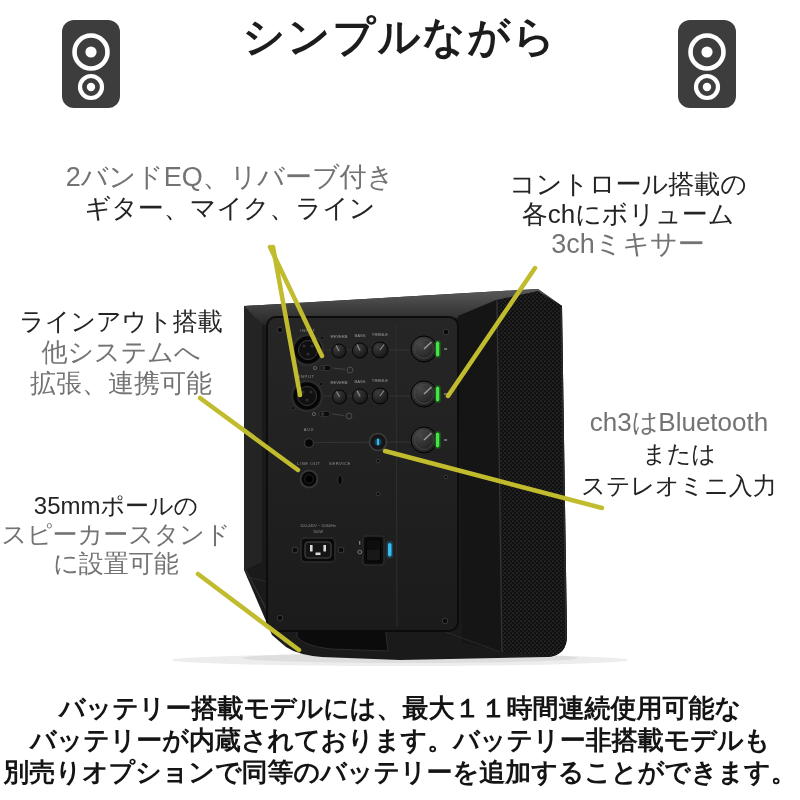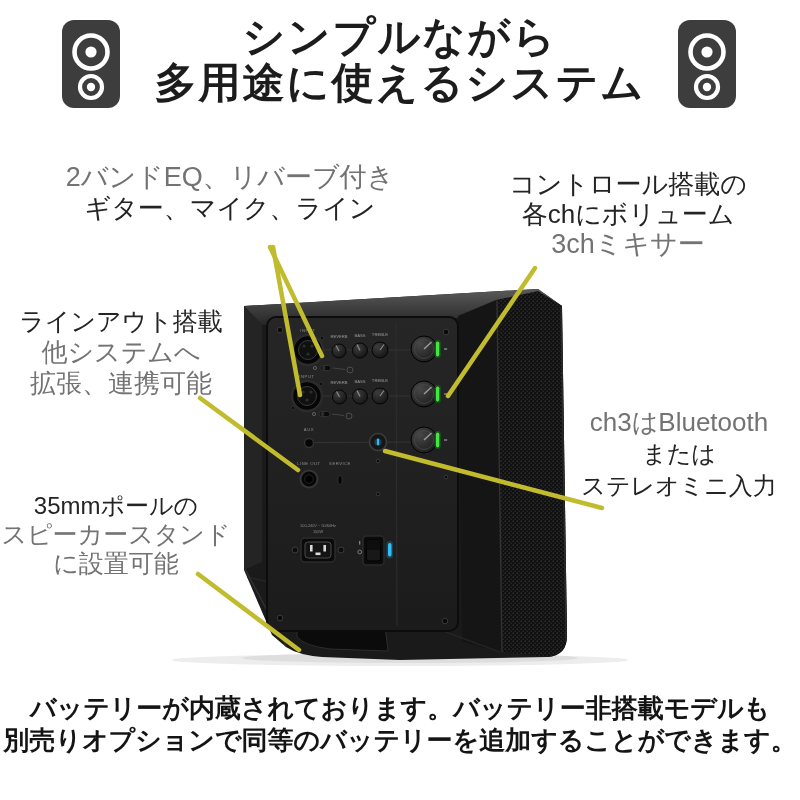--- a/index.html
+++ b/index.html
@@ -49,21 +49,20 @@
   <svg id="spk-right" class="abs spk-icon" viewBox="0 0 60 90">
     <rect x="1" y="1" width="58" height="88" rx="12" fill="#3d3d3d"></rect>
     <circle cx="30" cy="33" r="16.5" fill="none" stroke="#ffffff" stroke-width="4.6"></circle>
     <circle cx="30" cy="33" r="5.6" fill="#ffffff"></circle>
     <circle cx="30" cy="68" r="11" fill="none" stroke="#ffffff" stroke-width="4.2"></circle>
     <circle cx="30" cy="68" r="4.2" fill="#ffffff"></circle>
   </svg>
 
   <div class="abs title">
     <div>シンプルながら</div>
-    <div>多用途に使えるシステム</div>
   </div>
 
   <svg class="abs" style="left:0;top:0;" width="800" height="800" viewBox="0 0 800 800">
     <defs>
       <linearGradient id="topGrad" x1="0" y1="0" x2="0" y2="1">
         <stop offset="0" stop-color="#5a5a5a"></stop>
           <stop offset="1" stop-color="#262626"></stop>
       </linearGradient>
       <linearGradient id="panelGrad" x1="0" y1="0" x2="0" y2="1">
         <stop offset="0" stop-color="#262626"></stop>
@@ -297,17 +296,18 @@
     <div>ステレオミニ入力</div>
   </div>
 
   <div id="ann-stand" class="ann">
     <div>35mmポールの</div>
     <div class="red">スピーカースタンド</div>
     <div class="red">に設置可能</div>
   </div>
 
   <div class="abs footer">
+    <div>バッテリー搭載モデルには、最大１１時間連続使用可能な</div>
     <div>バッテリーが内蔵されております。バッテリー非搭載モデルも</div>
     <div>別売りオプションで同等のバッテリーを追加することができます。</div>
   </div>
 
 </div>
 
 </body></html>

